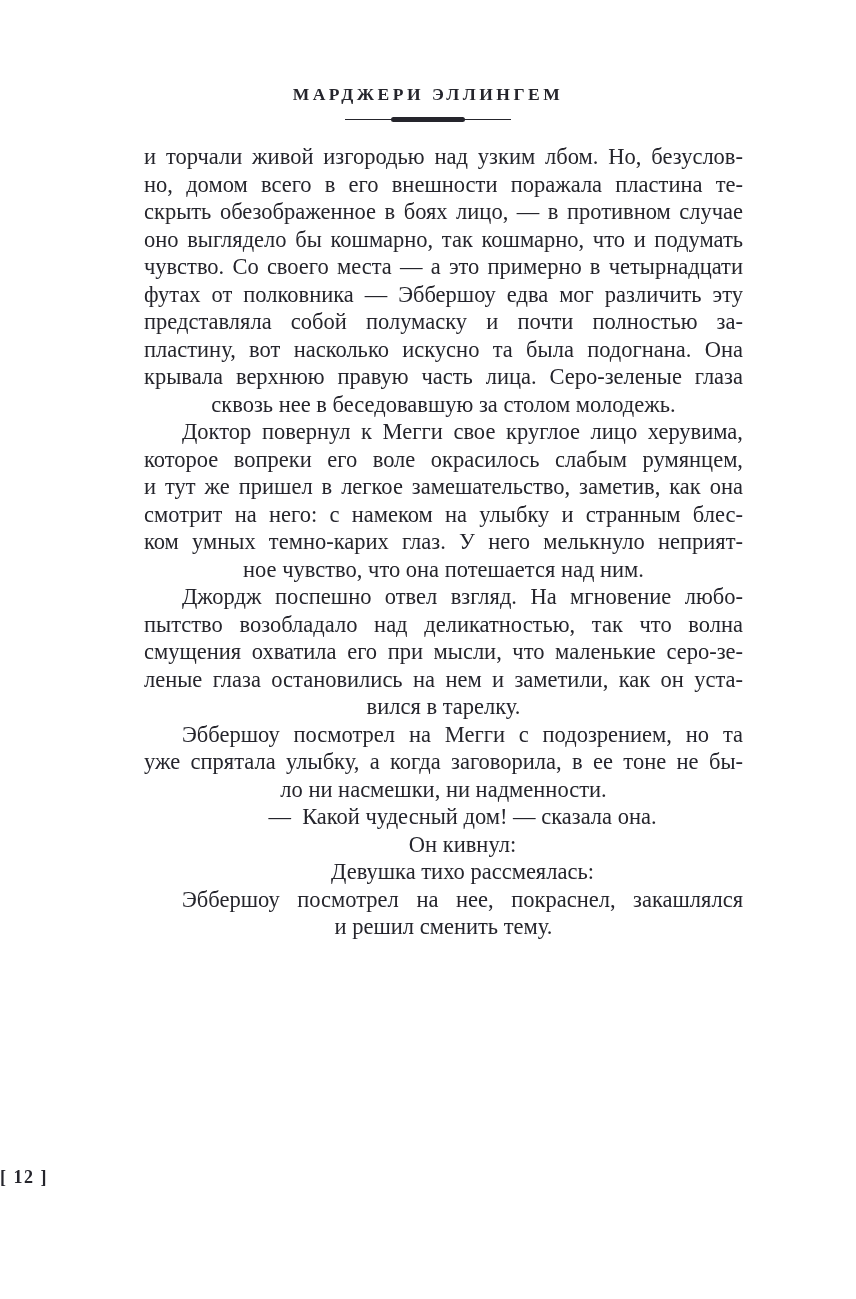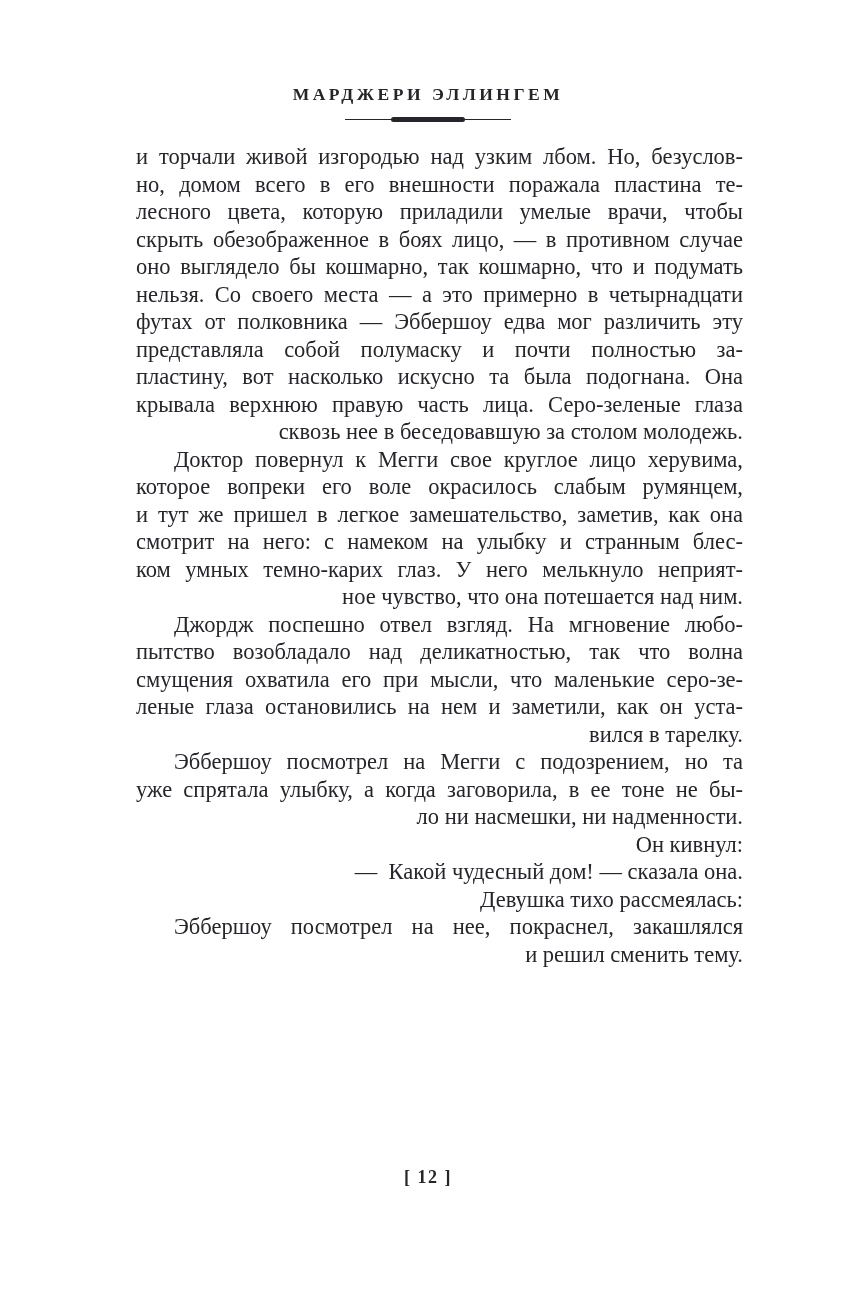--- a/index.html
+++ b/index.html
@@ -52,32 +52,32 @@
     left: 136px;
     top: 143px;
     width: 607px;
     font-size: 22.5px;
     line-height: 27.5px;
   }
   .para { margin: 0; }
   .ln {
     text-align: justify;
     text-align-last: justify;
+    margin-left: 8px;
   }
   .ln.last {
-    text-align: right;
+    text-align: center;
     text-align-last: auto;
   }
   .ln.indent { text-indent: 38px; }
   .folio {
     position: absolute;
     top: 1167px;
     left: 0;
     right: 0;
-    text-align: center;
     font-weight: bold;
     font-size: 18px;
     letter-spacing: 1.5px;
   }
 </style>
 </head>
 <body>
 
 <div class="page" style="background: rgb(255, 255, 255); color: rgb(37, 37, 44);">
 
@@ -85,24 +85,23 @@
 
   <div class="divider">
     <div class="thin"></div>
     <div class="thick"></div>
   </div>
 
   <main class="bodytext">
       <div class="para">
         <div class="ln">и торчали живой изгородью над узким лбом. Но, безуслов-</div>
         <div class="ln">но, домом всего в его внешности поражала пластина те-</div>
-        <div class="ln">лесного цвета, которую приладили умелые врачи, чтобы</div>
         <div class="ln">скрыть обезображенное в боях лицо, — в противном случае</div>
         <div class="ln">оно выглядело бы кошмарно, так кошмарно, что и подумать</div>
-        <div class="ln">нельзя. Со своего места — а это примерно в четырнадцати</div>
+        <div class="ln">чувство. Со своего места — а это примерно в четырнадцати</div>
         <div class="ln">футах от полковника — Эббершоу едва мог различить эту</div>
         <div class="ln">представляла собой полумаску и почти полностью за-</div>
         <div class="ln">пластину, вот насколько искусно та была подогнана. Она</div>
         <div class="ln">крывала верхнюю правую часть лица. Серо-зеленые глаза</div>
         <div class="ln last">сквозь нее в беседовавшую за столом молодежь.</div>
       </div>
       <div class="para">
         <div class="ln indent">Доктор повернул к Мегги свое круглое лицо херувима,</div>
         <div class="ln">которое вопреки его воле окрасилось слабым румянцем,</div>
         <div class="ln">и тут же пришел в легкое замешательство, заметив, как она</div>
@@ -116,24 +115,24 @@
         <div class="ln">смущения охватила его при мысли, что маленькие серо-зе-</div>
         <div class="ln">леные глаза остановились на нем и заметили, как он уста-</div>
         <div class="ln last">вился в тарелку.</div>
       </div>
       <div class="para">
         <div class="ln indent">Эббершоу посмотрел на Мегги с подозрением, но та</div>
         <div class="ln">уже спрятала улыбку, а когда заговорила, в ее тоне не бы-</div>
         <div class="ln last">ло ни насмешки, ни надменности.</div>
       </div>
       <div class="para">
-        <div class="ln last indent">Он кивнул:</div>
+        <div class="ln last indent">— Какой чудесный дом! — сказала она.</div>
       </div>
       <div class="para">
-        <div class="ln last indent">— Какой чудесный дом! — сказала она.</div>
+        <div class="ln last indent">Он кивнул:</div>
       </div>
       <div class="para">
         <div class="ln last indent">Девушка тихо рассмеялась:</div>
       </div>
       <div class="para">
         <div class="ln indent">Эббершоу посмотрел на нее, покраснел, закашлялся</div>
         <div class="ln last">и решил сменить тему.</div>
       </div>
     </main>
 

